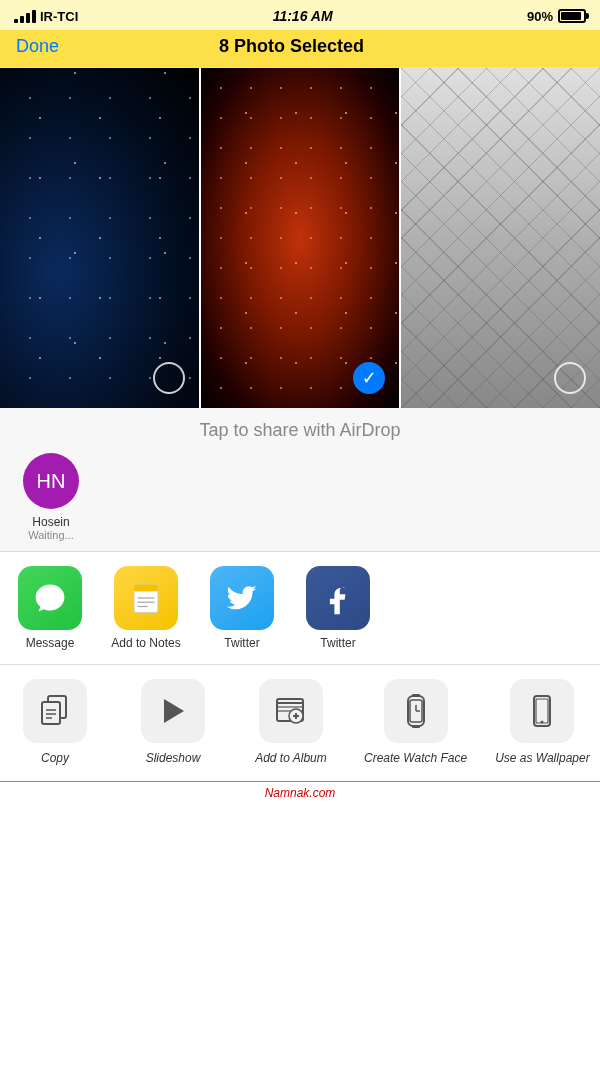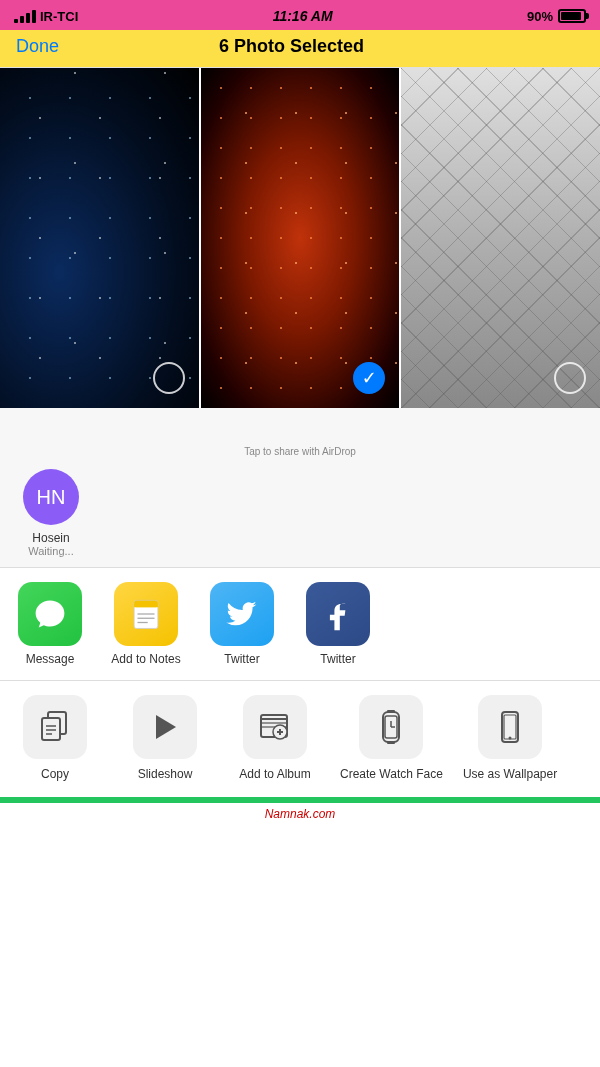--- a/index.html
+++ b/index.html
@@ -11,21 +11,21 @@
       background: #fff;
       overflow-x: hidden;
     }
 
     
     .status-bar {
       display: flex;
       justify-content: space-between;
       align-items: center;
       padding: 6px 14px 4px;
-      background: #ec4899;
+      background: #fef9c3;
       height: 30px;
     }
     .status-left { display: flex; align-items: center; gap: 4px; font-size: 13px; font-weight: 600; }
     .status-center { font-size: 14px; font-weight: 600; font-style: italic; }
     .status-right { display: flex; align-items: center; gap: 5px; font-size: 13px; font-weight: 600; }
     .signal-bars { display: flex; align-items: flex-end; gap: 2px; }
     .signal-bars span {
       background: #000;
       width: 4px;
       border-radius: 1px;
@@ -161,34 +161,33 @@
 
     
     .airdrop-section {
       background: #f7f7f7;
       padding: 12px 16px 10px;
       border-bottom: 1px solid #ddd;
     }
     .airdrop-label {
       text-align: center;
       color: #888;
-      font-size: 10px;
+      font-size: 18px;
       margin-bottom: 12px;
-      margin-top: 26px;
     }
     .airdrop-person {
       display: flex;
       flex-direction: column;
       align-items: center;
       width: 70px;
     }
     .airdrop-avatar {
       width: 56px; height: 56px;
       border-radius: 50%;
-      background: #8b5cf6;
+      background: #a21caf;
       display: flex;
       align-items: center;
       justify-content: center;
       color: #fff;
       font-size: 20px;
       font-weight: 400;
       margin-bottom: 6px;
     }
     .airdrop-name {
       font-size: 12px;
@@ -236,23 +235,24 @@
       font-size: 12px;
       color: #333;
       text-align: center;
     }
 
     
     .actions-row {
       display: flex;
       overflow-x: auto;
       padding: 14px 0 14px;
-      gap: 0;
-      border-bottom: 6px solid #22c55e;
+      gap: 8px;
+      border-bottom: 1px solid #22c55e;
       scrollbar-width: none;
+      font-style: italic;
     }
     .actions-row::-webkit-scrollbar { display: none; }
     .action-item {
       display: flex;
       flex-direction: column;
       align-items: center;
       min-width: 110px;
       cursor: pointer;
       padding: 0 10px;
     }
@@ -301,21 +301,21 @@
   <div class="status-right">
     <span>90%</span>
     <div class="battery-icon">
       <div class="battery-fill"></div>
     </div>
   </div>
 </div>
 
 <div class="nav-bar">
   <span class="nav-done">Done</span>
-  <span class="nav-title">6 Photo Selected</span>
+  <span class="nav-title">8 Photo Selected</span>
   <div class="nav-spacer"></div>
 </div>
 
 <div class="photo-grid">
   <div class="photo-cell">
     <div class="photo-bg photo-bg-1"></div>
     <div class="selection-circle"></div>
   </div>
   <div class="photo-cell">
     <div class="photo-bg photo-bg-2"></div>

